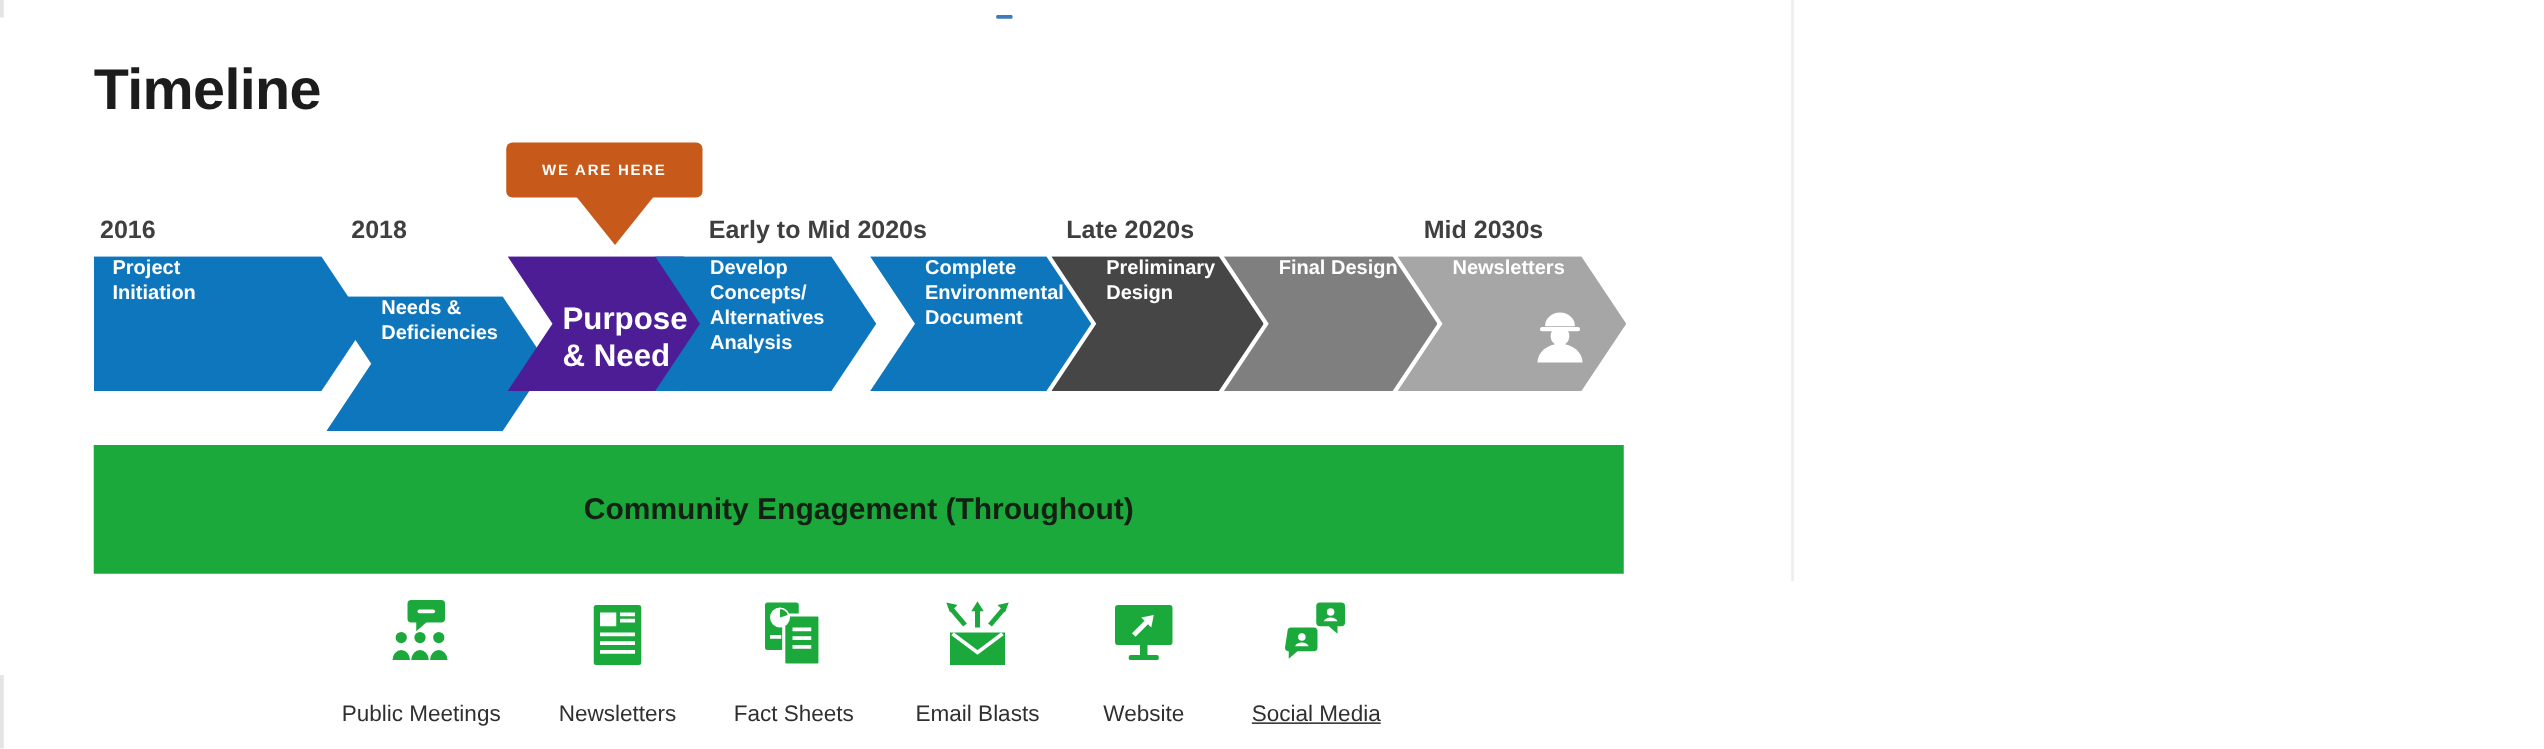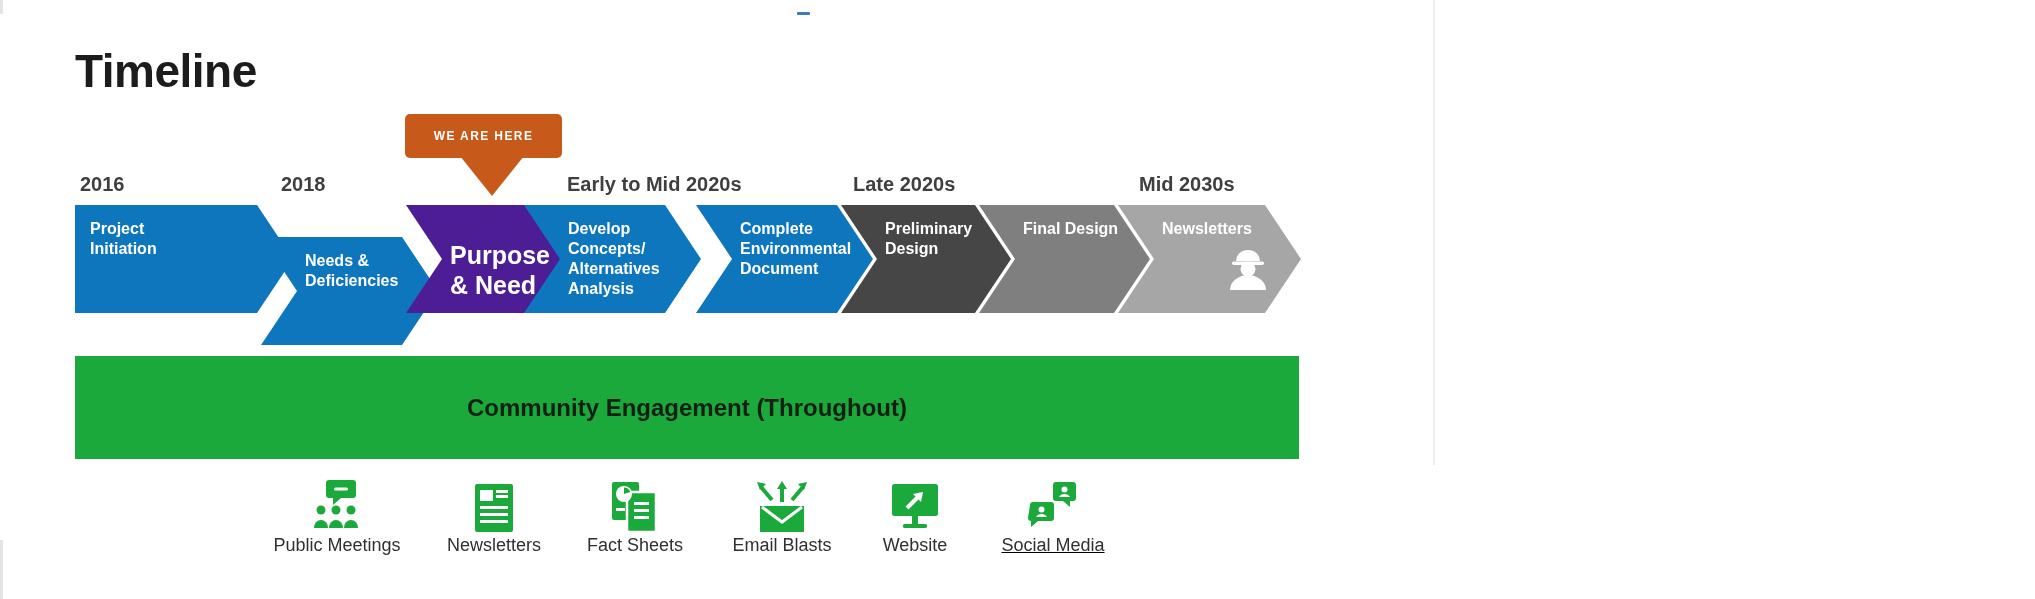--- a/index.html
+++ b/index.html
@@ -23,21 +23,21 @@
   .badge-pointer{position:absolute;left:460px;top:156px;width:0;height:0;
          border-left:32px solid transparent;border-right:32px solid transparent;border-top:40px solid #c75a1a;}
 
   
   .year-label{position:absolute;top:173px;font-size:20px;font-weight:700;color:#3f3f3f;white-space:nowrap;}
   .y0{left:80px;} .y1{left:281px;} .y2{left:567px;} .y3{left:853px;} .y4{left:1139px;}
 
   
   .band{position:absolute;left:0;top:205px;width:2035px;height:108px;}
   .seg{position:absolute;top:0;height:108px;color:#fff;font-weight:600;font-size:16px;line-height:1.25;
-       box-sizing:border-box;padding-top:14px;}
+       box-sizing:border-box;}
   .seg .seg-label{display:block;max-width:110px;}
   .seg-notched{clip-path:polygon(0 0, calc(100% - 36px) 0, 100% 50%, calc(100% - 36px) 100%, 0 100%, 36px 50%);padding-left:44px;}
   .seg-first{clip-path:polygon(0 0, calc(100% - 36px) 0, 100% 50%, calc(100% - 36px) 100%, 0 100%);padding-left:15px;}
   .s0{left:75px;width:218px;background:#0e76bd;}
   .s1{left:261px;width:177px;background:#0e76bd;margin-top:32px;}
   .s2{left:406px;width:177px;background:#4c1d95;padding-top:36px;}
   .s2 .seg-label{font-size:25px;font-weight:700;line-height:1.18;max-width:120px;}
   .s3{left:524px;width:177px;background:#0e76bd;}
   .s4{left:696px;width:177px;background:#0e76bd;}
   .s5{left:841px;width:170px;background:#464646;}
@@ -47,21 +47,21 @@
 
   
   .engagement-bar{position:absolute;left:75px;top:356px;width:1224px;height:103px;background:#1ca93c;
       display:flex;align-items:center;justify-content:center;}
   .engagement-title{font-size:24px;font-weight:700;color:#132013;}
 
   
   .channel{position:absolute;top:478px;width:160px;height:96px;text-align:center;}
   .c0{left:257px;} .c1{left:414px;} .c2{left:555px;} .c3{left:702px;} .c4{left:835px;} .c5{left:973px;text-decoration:underline;}
   .channel .cicon{display:block;height:56px;display:flex;align-items:flex-end;justify-content:center;}
-  .channel .clabel{display:block;margin-top:1px;font-size:18px;color:#303030;}
+  .channel .clabel{display:block;margin-top:27px;font-size:18px;color:#303030;}
 </style>
 </head>
 <body>
 
 <div id="stage">
 
   <div class="edge-mark edge-top"></div>
   <div class="edge-mark edge-bottom"></div>
   <div class="faint-vline"></div>
   <div class="blue-dash"></div>

